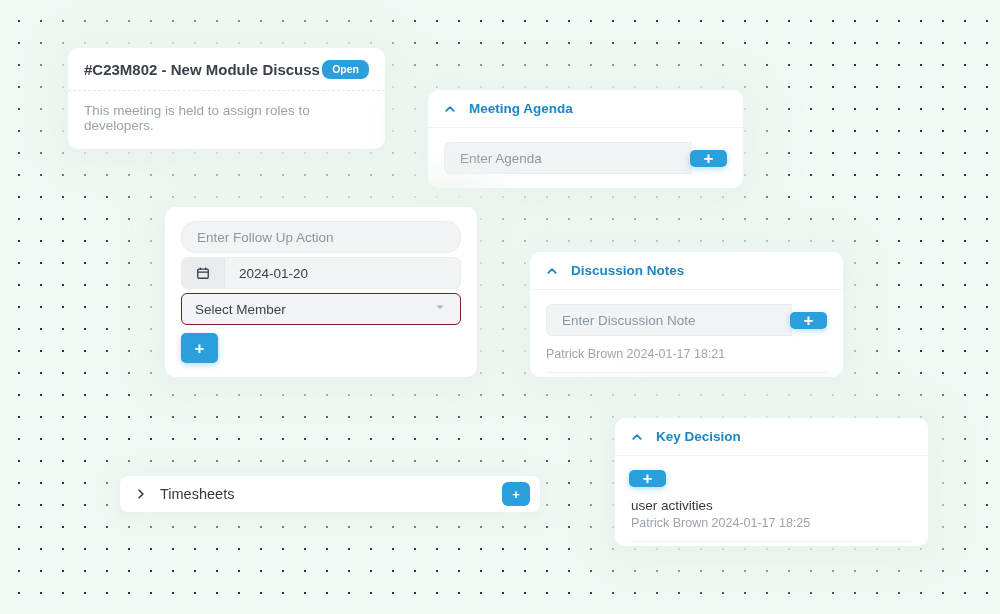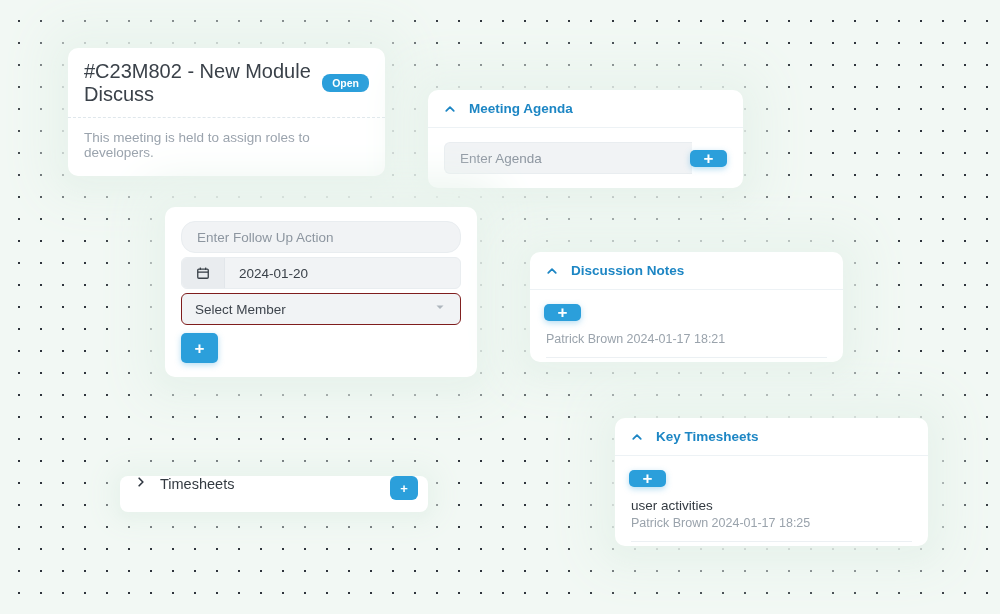--- a/index.html
+++ b/index.html
@@ -13,21 +13,21 @@
   }
   .card {
     position: absolute; background: #ffffff; border-radius: 10px;
     box-shadow: 0 0 45px 25px #eaf4ee, 0 8px 20px rgba(140,180,160,0.16);
   }
   
   .m-head {
     display: flex; justify-content: space-between; align-items: center;
     padding: 12px 16px 11px; border-bottom: 1px dashed #dfe7ec;
   }
-  .m-title { font-size: 20px; font-weight: 400; color: #3a4149; }
+  .m-title { font-size: 15px; font-weight: 700; color: #3a4149; }
   .badge {
     background: #2b9fdb; color: #fff; font-size: 10.5px; font-weight: 700;
     padding: 3px 10px; border-radius: 8px; line-height: 1.2;
   }
   .m-body { padding: 12px 16px 16px; }
   .desc-label { font-size: 13.5px; font-weight: 700; color: #343b42; margin-bottom: 10px; }
   .desc-text { font-size: 13.5px; color: #9aa3ad; }
   
   .sec-head {
     display: flex; align-items: center; gap: 13px;
@@ -69,23 +69,23 @@
     display: flex; align-items: center; justify-content: space-between;
     background: #f1f3f5; border: 1px solid #7f1d1d; border-radius: 6px;
     height: 32px; box-sizing: border-box; padding: 0 13px; cursor: pointer;
   }
   .select-label { font-size: 13.5px; color: #3e454d; }
   .note-item { padding: 11px 0 11px; border-bottom: 1px solid #ecf0f3; }
   .note-title { font-size: 13.5px; color: #333a41; margin-bottom: 3px; }
   .note-meta { font-size: 12.5px; color: #9aa3ac; }
   
   .ts-bar {
-    position: absolute; left: 120px; top: 476px; width: 308px; height: 36px;
+    position: absolute; left: 120px; top: 476px; width: 420px; height: 36px;
     background: #fff; border-radius: 8px; box-sizing: border-box;
-    display: flex; align-items: flex-start; padding: 0 10px 0 15px;
+    display: flex; align-items: center; padding: 0 10px 0 15px;
     box-shadow: 0 0 25px 12px #eaf4ee, 0 4px 10px rgba(140,180,160,0.15);
   }
   .ts-title { margin-left: 13px; font-size: 14.5px; color: #333a41; }
   .ts-add {
     margin-left: auto; width: 28px; height: 24px; border: none; border-radius: 6px;
     background: #2b9fdb; color: #fff; font-size: 13px; font-weight: 700;
     display: flex; align-items: center; justify-content: center; cursor: pointer;
   }
   
   #meeting-card     { left: 68px;  top: 48px;  width: 317px; }
@@ -162,38 +162,41 @@
   <div class="sec-head">
     <span class="chev">
       <svg viewBox="0 0 16 16" width="12" height="12">
           <path d="M3 10.5 L8 5.5 L13 10.5" fill="none" stroke="#1d86c4" stroke-width="2.4" stroke-linecap="round" stroke-linejoin="round"></path>
         </svg>
     </span>
     <span class="sec-title">Discussion Notes</span>
   </div>
   <div class="sec-body" style="padding-bottom:4px;">
     <div class="input-group">
+      <div class="input-box">
+        <input type="text" placeholder="Enter Discussion Note" style="">
+      </div>
       <button class="add-btn">
         <span>+</span>
       </button>
     </div>
     <div class="note-item">
       <div class="note-meta">Patrick Brown 2024-01-17 18:21</div>
     </div>
   </div>
 </div>
 
 <div class="card" id="key-decisions">
   <div class="sec-head">
     <span class="chev">
       <svg viewBox="0 0 16 16" width="12" height="12">
           <path d="M3 10.5 L8 5.5 L13 10.5" fill="none" stroke="#1d86c4" stroke-width="2.4" stroke-linecap="round" stroke-linejoin="round"></path>
         </svg>
     </span>
-    <span class="sec-title">Key Timesheets</span>
+    <span class="sec-title">Key Decision</span>
   </div>
   <div class="sec-body" style="padding-bottom:4px;">
     <div class="input-group">
       <button class="add-btn">
         <span>+</span>
       </button>
     </div>
     <div class="note-item">
       <div class="note-title">user activities</div>
       <div class="note-meta">Patrick Brown 2024-01-17 18:25</div>

